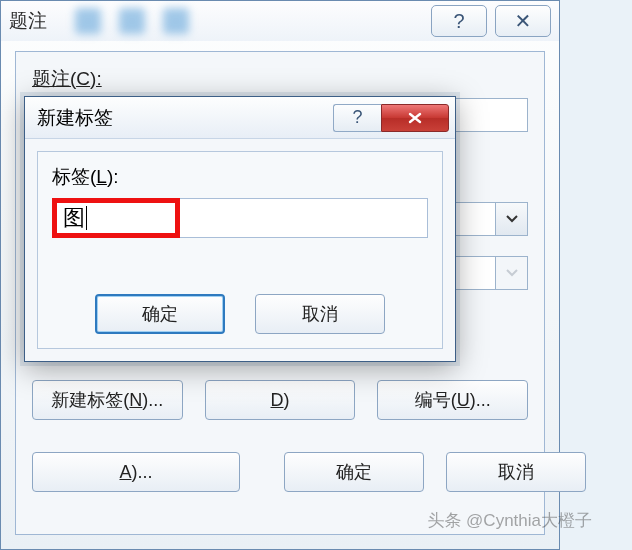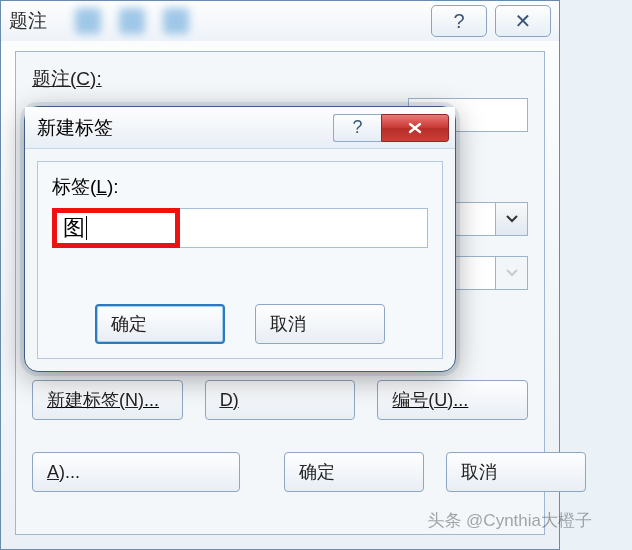--- a/index.html
+++ b/index.html
@@ -100,48 +100,48 @@
   .combo2 .arrow svg path { stroke:#c6ccd3; }
 
   .btn {
     height: 40px;
     border: 1px solid #8da6c3;
     background: linear-gradient(#fefefe, #e8eef5);
     border-radius: 4px;
     font-size: 18px;
     color: #222;
     display: inline-flex;
-    align-items: center; 
+    align-items: center; justify-content: center;
     padding: 0 14px;
     cursor: pointer;
   }
 
   .row-buttons {
     position: absolute;
     left: 16px; right: 16px;
     display: flex;
     gap: 22px;
   }
-  .row-mid { top: 328px; text-decoration: underline; }
+  .row-mid { top: 328px; }
   .row-mid .btn { flex: 1; }
   .row-bottom { top: 400px; }
   .row-bottom .btn:nth-child(1){ flex: 0 0 208px; }
   .row-bottom .gap { flex: 1; }
   .row-bottom .btn:nth-child(3){ flex: 0 0 140px; }
   .row-bottom .btn:nth-child(4){ flex: 0 0 140px; }
 
   
   .modal {
     position: absolute;
-    left: 24px; top: 106px;
+    left: 24px; top: 96px;
     width: 432px; height: 266px;
     border: 1px solid #3d5f87;
     background: #f4f7fa;
     box-shadow: 0 6px 28px rgba(0,0,0,.35), 0 0 0 4px rgba(60,100,150,.12);
-    border-radius: 14px;
+    border-radius: 0;
   }
   .modal .m-titlebar {
     height: 42px;
     display: flex; align-items: center;
     padding-left: 12px;
     background: linear-gradient(#fdfefe, #e8eef6);
     border-bottom: 1px solid #c7d5e6;
   }
   .modal .m-title { font-size: 19px; flex:1; }
   .modal .m-help {

